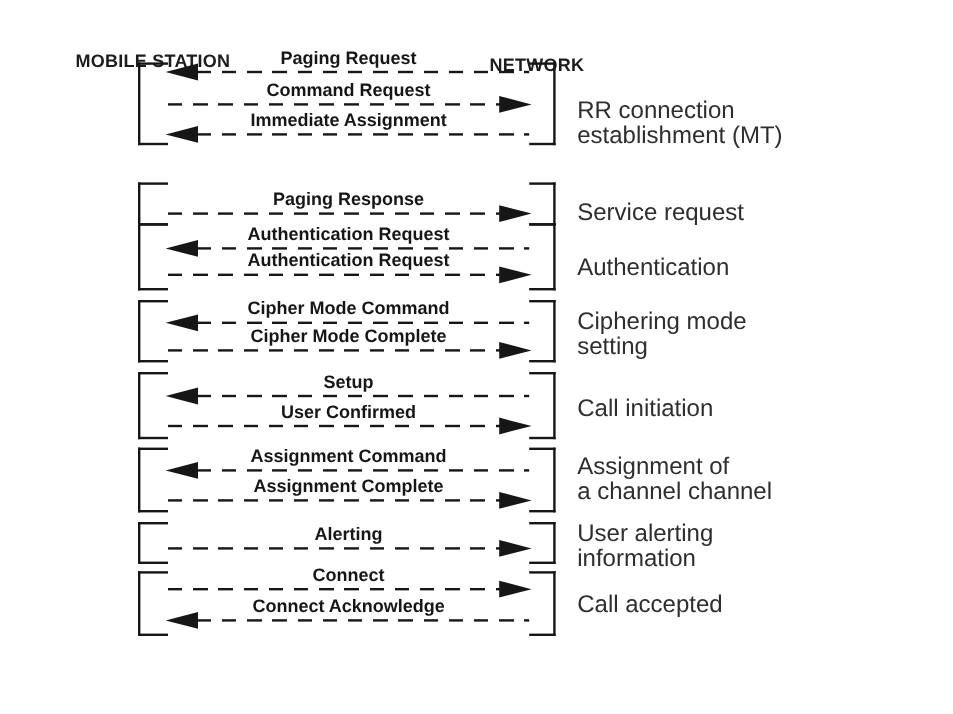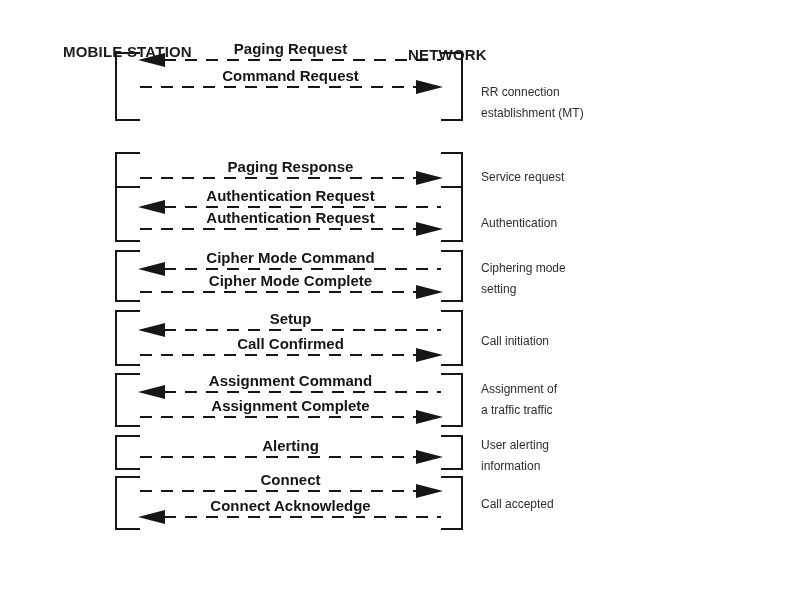--- a/index.html
+++ b/index.html
@@ -28,41 +28,46 @@
   .msg-line{
     position:absolute;top:19px;height:2px;left:2px;right:2px;
     background-image:repeating-linear-gradient(to right,#161616 0px,#161616 12px,transparent 12px,transparent 21px);
   }
   .msg.dir-left .msg-line{left:26px;right:2px;}
   .msg.dir-right .msg-line{left:2px;right:26px;}
   .arrow{position:absolute;top:13px;width:0;height:0;border-top:7px solid transparent;border-bottom:7px solid transparent;}
   .msg.dir-left .arrow{left:0;border-right:27px solid #161616;}
   .msg.dir-right .arrow{right:0;border-left:27px solid #161616;}
   .phase{
-    position:absolute;left:366px;width:185px;font-size:12px;line-height:21px;color:#2e2e2e;white-space:nowrap;
+    position:absolute;left:366px;width:185px;font-size:20px;line-height:21px;color:#2e2e2e;white-space:nowrap;
   }
 </style>
 </head>
 <body>
 
 <div class="canvas">
 
   <div class="hdr" style="left:63px;top:43px">MOBILE STATION</div>
   <div class="hdr" style="left:408px;top:46px">NETWORK</div>
 
   <div class="group" style="top:52px;height:69px">
     <div class="bracket bracket-left"></div>
     <div class="bracket bracket-right"></div>
     <div class="msg dir-left" style="top:-12px">
       <div class="msg-label">Paging Request</div>
       <div class="msg-line"></div>
       <div class="arrow"></div>
     </div>
     <div class="msg dir-right" style="top:15px">
       <div class="msg-label">Command Request</div>
+      <div class="msg-line"></div>
+      <div class="arrow"></div>
+    </div>
+    <div class="msg dir-left" style="top:40px">
+      <div class="msg-label">Immediate Assignment</div>
       <div class="msg-line"></div>
       <div class="arrow"></div>
     </div>
     <div class="phase" style="top:30px">
       <div>RR connection</div>
       <div>establishment (MT)</div>
     </div>
   </div>
 
   <div class="group" style="top:152px;height:36px">
@@ -119,21 +124,21 @@
 
   <div class="group" style="top:310px;height:56px">
     <div class="bracket bracket-left"></div>
     <div class="bracket bracket-right"></div>
     <div class="msg dir-left" style="top:0px">
       <div class="msg-label">Setup</div>
       <div class="msg-line"></div>
       <div class="arrow"></div>
     </div>
     <div class="msg dir-right" style="top:25px">
-      <div class="msg-label">Call Confirmed</div>
+      <div class="msg-label">User Confirmed</div>
       <div class="msg-line"></div>
       <div class="arrow"></div>
     </div>
     <div class="phase" style="top:21px">
       <div>Call initiation</div>
       <div></div>
     </div>
   </div>
 
   <div class="group" style="top:373px;height:54px">
@@ -144,21 +149,21 @@
       <div class="msg-line"></div>
       <div class="arrow"></div>
     </div>
     <div class="msg dir-right" style="top:24px">
       <div class="msg-label">Assignment Complete</div>
       <div class="msg-line"></div>
       <div class="arrow"></div>
     </div>
     <div class="phase" style="top:6px">
       <div>Assignment of</div>
-      <div>a traffic traffic</div>
+      <div>a channel channel</div>
     </div>
   </div>
 
   <div class="group" style="top:435px;height:35px">
     <div class="bracket bracket-left"></div>
     <div class="bracket bracket-right"></div>
     <div class="msg dir-right" style="top:2px">
       <div class="msg-label">Alerting</div>
       <div class="msg-line"></div>
       <div class="arrow"></div>

